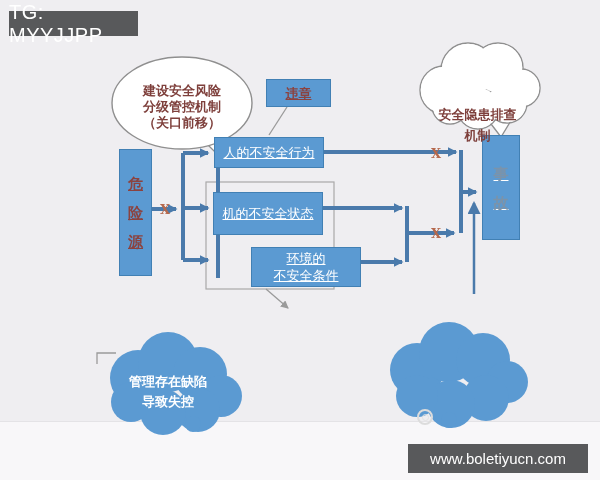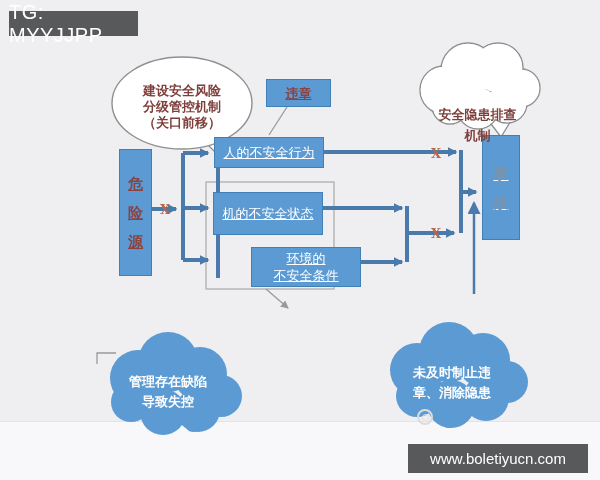--- a/index.html
+++ b/index.html
@@ -132,18 +132,16 @@
   <div class="box redtext" style="left:266px;top:79px;width:65px;height:28px;">违章</div>
   <div class="box redtext" style="left:119px;top:149px;width:33px;height:127px;"><span class="vtext">危险源</span></div>
   <div class="box" style="left:214px;top:137px;width:110px;height:31px;">人的不安全行为</div>
   <div class="box" style="left:213px;top:192px;width:110px;height:43px;">机的不安全状态</div>
   <div class="box" style="left:213px;top:247px;width:110px;height:40px;margin-left:38px;">环境的
 不安全条件</div>
   <div class="box" style="left:482px;top:135px;width:38px;height:105px;"><span class="vtext accident-text">事故</span></div>
 
   <div class="cloud-text" style="left:118px;top:372px;width:100px;text-align:center;">管理存在缺陷
 导致失控</div>
-  <div class="cloud-text" style="left:402px;top:363px;width:100px;">未及时制止违
-章、消除隐患</div>
 
   <div class="wm-logo"></div>
   <div class="footer-bar">www.boletiyucn.com</div>
 </div>
 
 </body></html>

